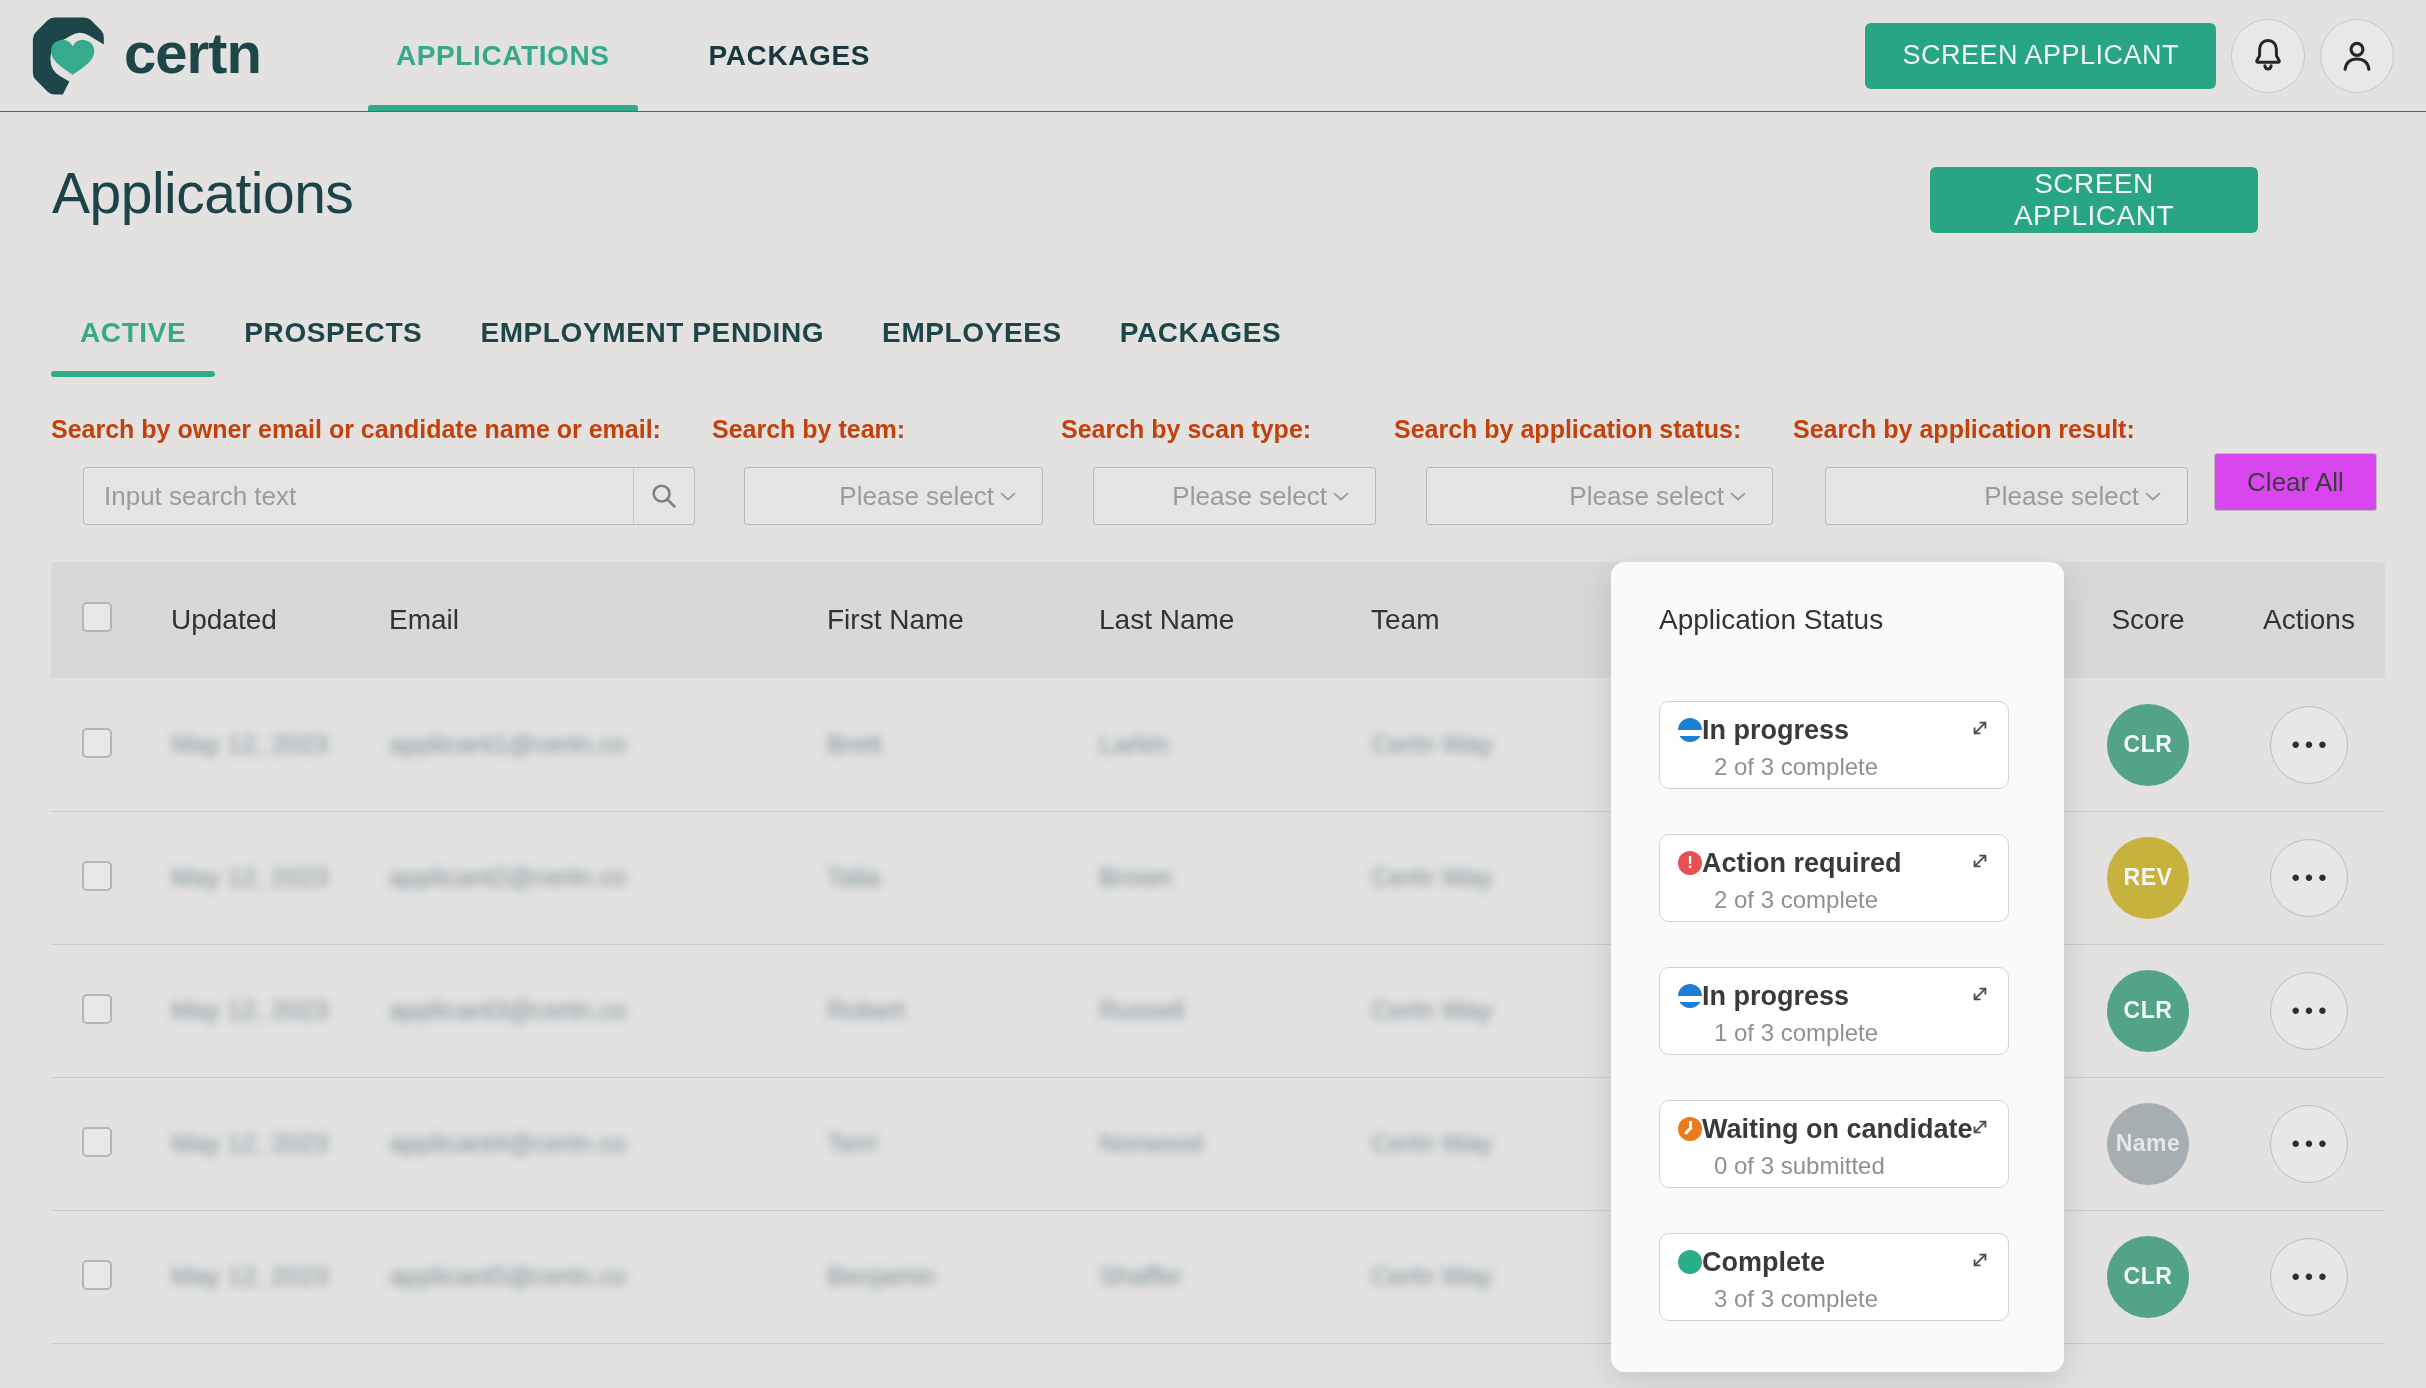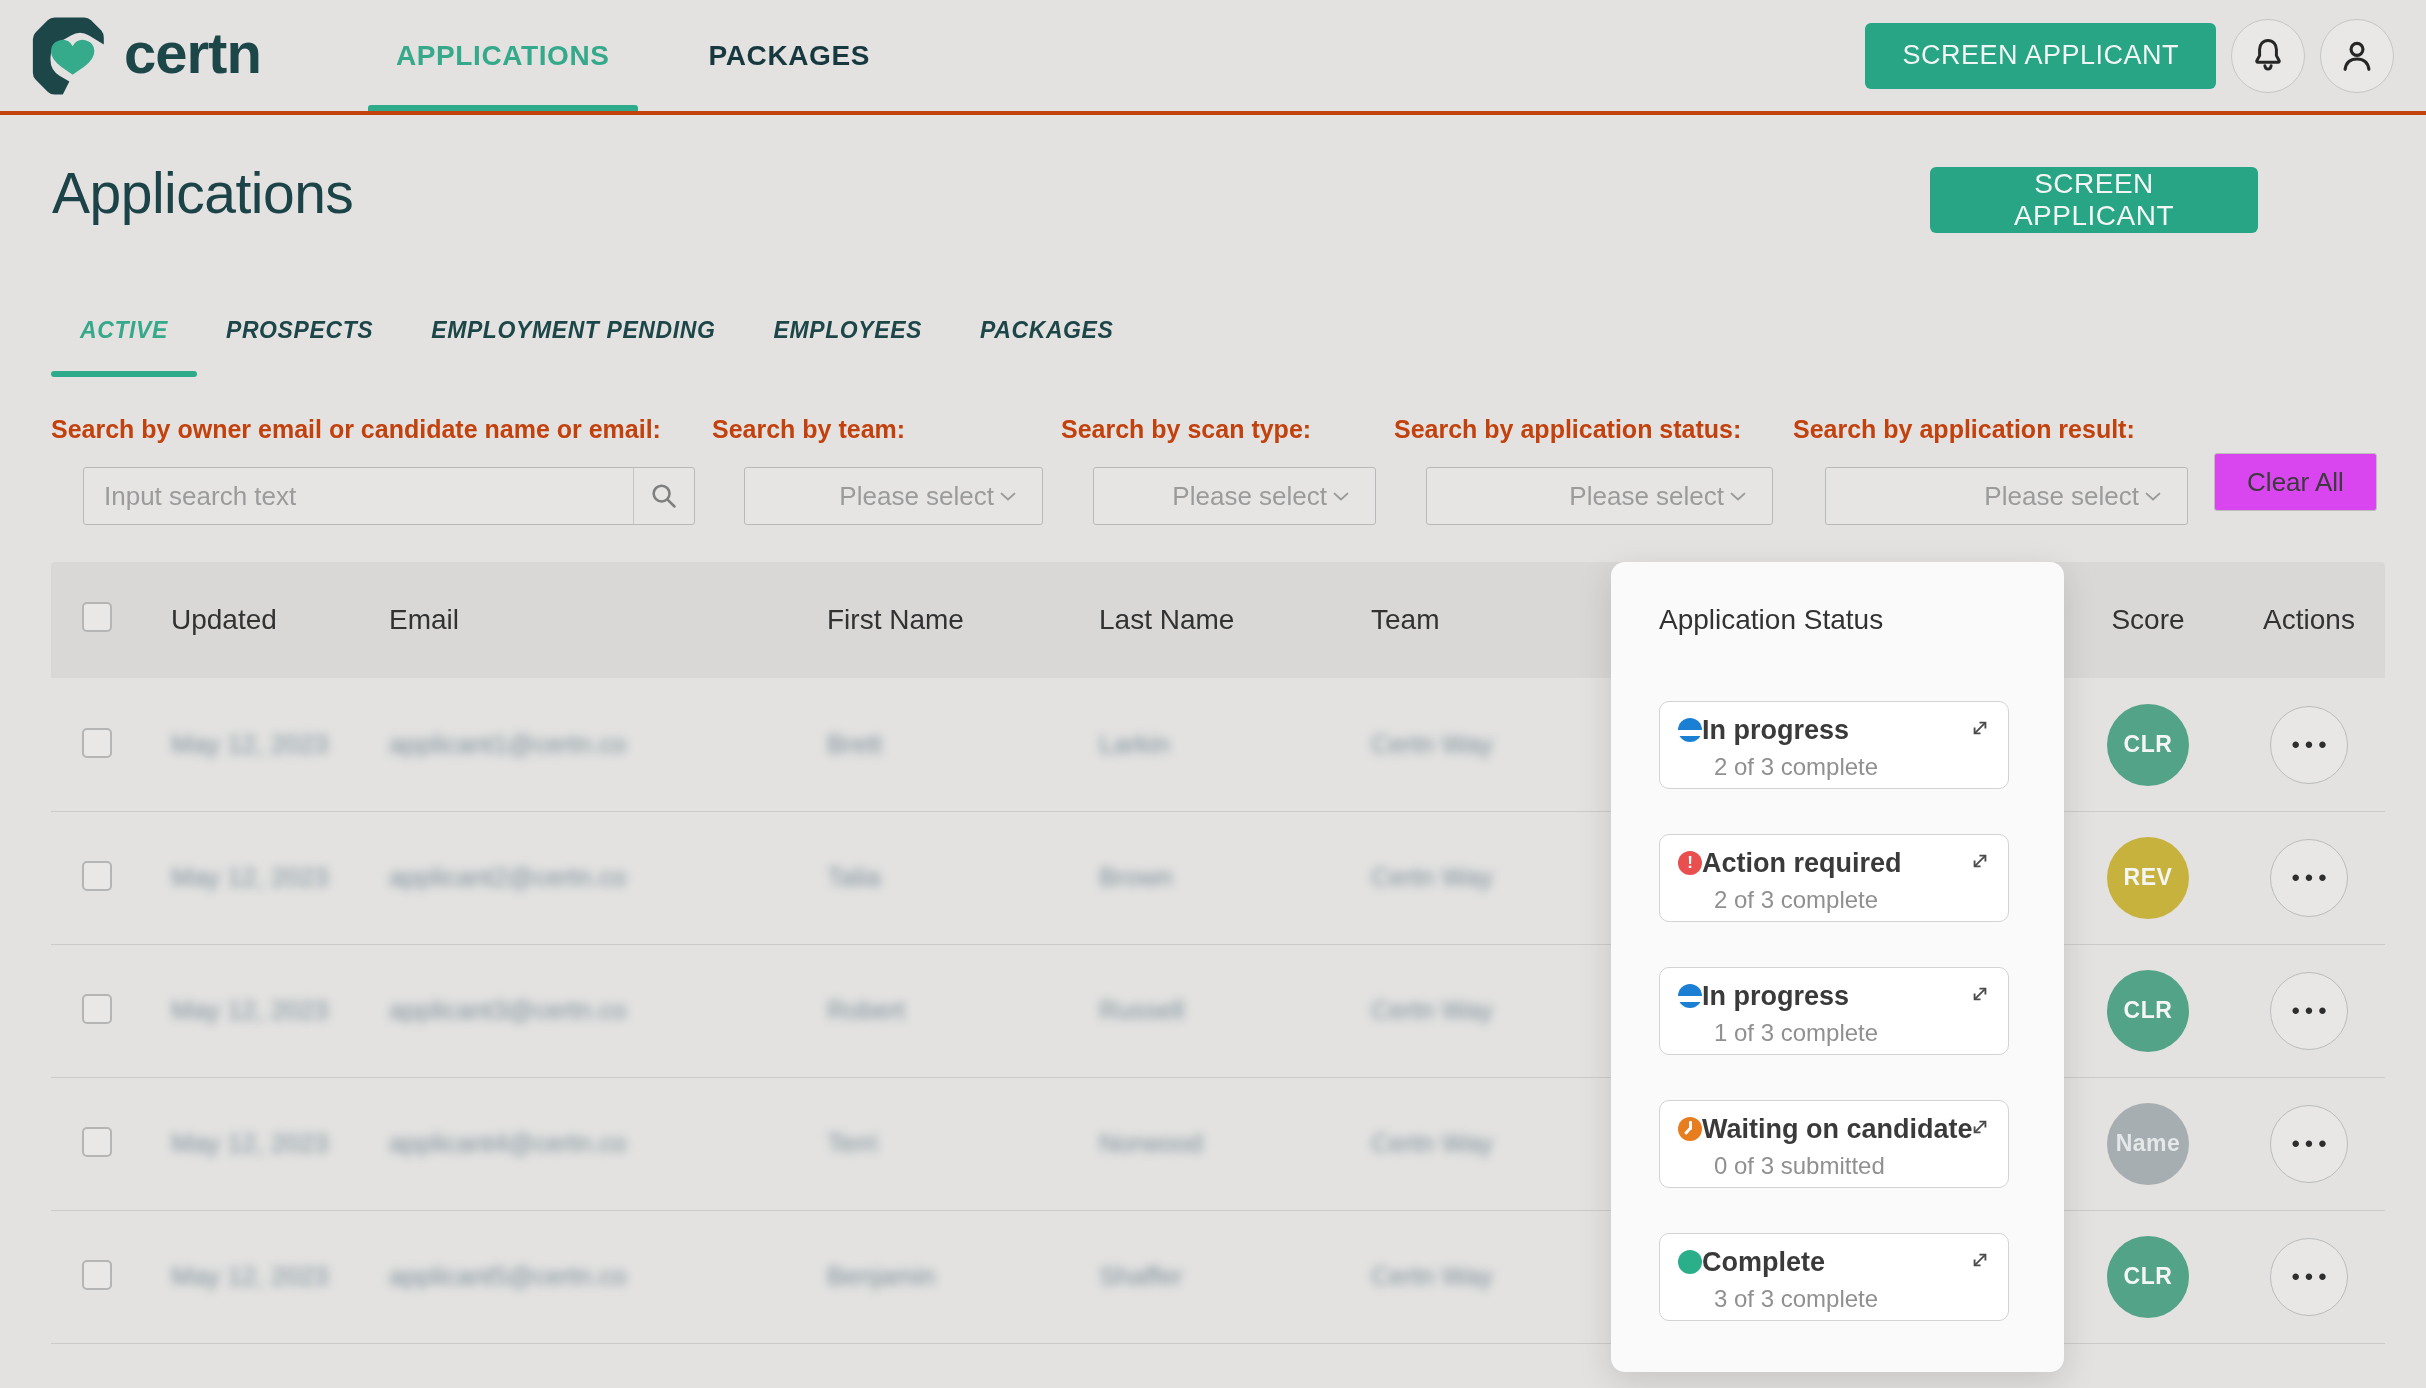--- a/index.html
+++ b/index.html
@@ -3,21 +3,21 @@
 <meta charset="utf-8">
 <style>
   html,body{margin:0;padding:0;background:#cfcfcf;}
   .screen{
     position:relative;width:2426px;height:1388px;overflow:hidden;
     background:#e3e2e1;font-family:"Liberation Sans",sans-serif;
     -webkit-font-smoothing:antialiased;
   }
   
   .topbar{position:absolute;left:0;top:0;width:100%;height:111px;
-    border-bottom:4px solid #c2410c;display:flex;align-items:center;background:#e3e2e1;z-index:10;}
+    border-bottom:1px solid #c2410c;display:flex;align-items:center;background:#e3e2e1;z-index:10;}
   .logo{display:flex;align-items:center;gap:12px;margin-left:30px;}
   .logo-word{font-size:58px;font-weight:bold;color:#1d4649;letter-spacing:-1px;line-height:1;padding-bottom:6px;}
   .topnav{position:absolute;left:368px;top:0;height:111px;display:flex;}
   .topnav .ttab{position:relative;height:100%;display:flex;align-items:center;
     padding:0 28px;font-size:28px;font-weight:bold;letter-spacing:.6px;color:#17383f;cursor:pointer;}
   .topnav .ttab.active{color:#35a98a;}
   .topnav .ttab.active::after{content:"";position:absolute;left:0;right:0;bottom:0;height:6px;
     background:#2dab8b;border-radius:3px 3px 0 0;}
   .topnav .ttab + .ttab{margin-left:43px;}
   .topbar-right{margin-left:auto;margin-right:32px;display:flex;align-items:center;gap:15px;}
@@ -26,22 +26,22 @@
     height:66px;padding:0 37px;cursor:pointer;}
   .circle-btn{width:74px;height:74px;border-radius:50%;background:#e9e8e7;
     border:1.6px solid #c6c6c6;display:flex;align-items:center;justify-content:center;cursor:pointer;padding:0;}
   
   .page-title{position:absolute;left:52px;top:160px;font-size:57px;font-weight:500;
     color:#1c4347;letter-spacing:-.5px;}
   .page-screen-btn{position:absolute;left:1930px;top:167px;width:328px;height:66px;
     font-size:28px;display:flex;align-items:center;justify-content:center;}
   
   .stabs{position:absolute;left:51px;top:294px;height:83px;display:flex;}
-  .stab{position:relative;padding:23px 29px 0 29px;font-size:23px;font-weight:bold;
-    letter-spacing:.6px;color:#1d4649;cursor:pointer;font-style:italic;}
+  .stab{position:relative;padding:23px 29px 0 29px;font-size:28px;font-weight:bold;
+    letter-spacing:.6px;color:#1d4649;cursor:pointer;}
   .stab.active{color:#35a98a;}
   .stab.active::after{content:"";position:absolute;left:0;right:0;bottom:0;height:6px;
     background:#2dab8b;border-radius:3px;}
   
   .fgroup{position:absolute;top:415px;}
   .flabel{font-size:25px;color:#c2410c;margin-bottom:23px;white-space:nowrap;font-weight:bold;}
   .finput,.fselect{box-sizing:border-box;height:58px;border:1.7px solid #b9b9b9;border-radius:3px;
     display:flex;align-items:center;background:#e6e5e4;cursor:pointer;margin-left:32px;}
   .finput input{flex:1;border:none;background:transparent;outline:none;height:100%;
     font-family:"Liberation Sans",sans-serif;font-size:26px;color:#444;padding:0 20px;}

